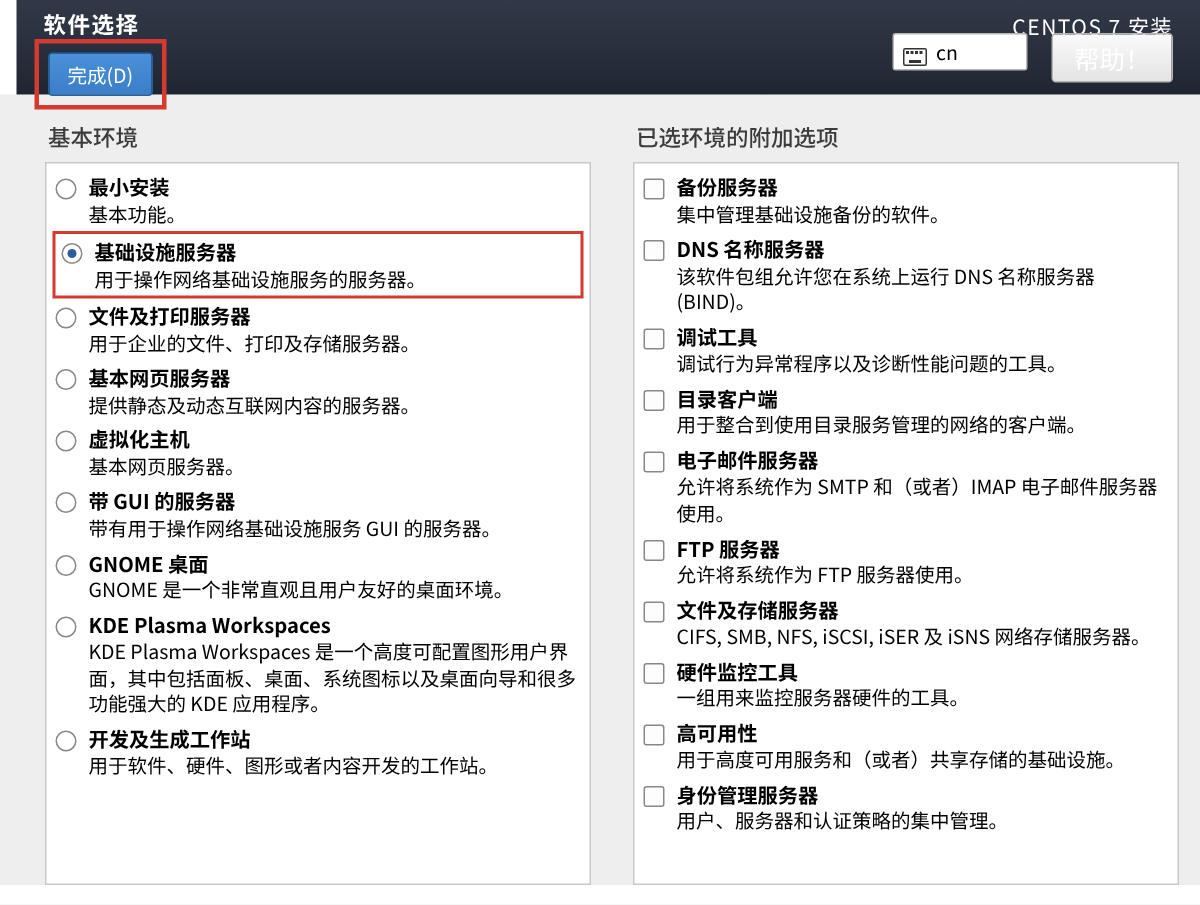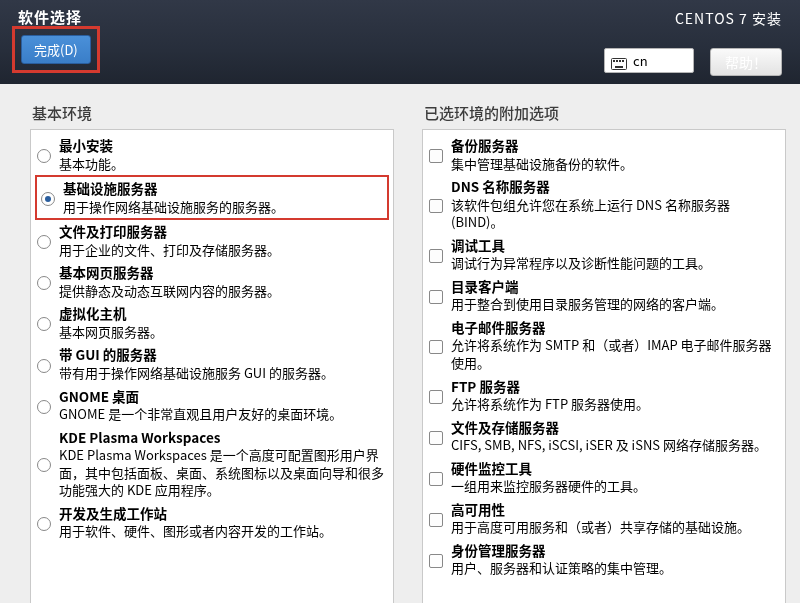--- a/index.html
+++ b/index.html
@@ -1,24 +1,25 @@
 <!DOCTYPE html>
 <html><head>
 <meta charset="utf-8">
 <style>
   * { box-sizing: border-box; margin: 0; padding: 0; }
   html, body { width: 800px; height: 603px; font-family: "Microsoft YaHei", "Noto Sans CJK SC", sans-serif; font-size: 13px; }
   body { background: #fff; overflow: hidden; }
   
   .header {
-    height: 84px;
+    height: 63px;
     background: linear-gradient(to bottom, #313847 0%, #272e3b 60%, #1f2530 100%);
     color: #fff;
     position: relative;
     padding: 6px 18px 0 18px;
+    margin-left: 11px;
   }
   .header-title { font-size: 15px; font-weight: 600; letter-spacing: 1px; }
   .done-wrap {
     position: absolute;
     left: 12px; top: 26px;
     border: 3px solid #d43a2f;
     padding: 6px;
   }
   .done-btn {
     display: inline-block;
@@ -40,21 +41,21 @@
   }
   .kb-box {
     background: #fff; color: #000; border: 1px solid #b5b5b5; border-radius: 2px;
     padding: 2px 30px 2px 6px; display: flex; align-items: center; gap: 6px;
     min-width: 90px; font-size: 13px;
   }
   .kb-icon { width: 16px; height: 12px; display: inline-block; }
   .help-btn {
     background: linear-gradient(to bottom, #fafafa, #e3e3e3);
     border: 1px solid #b5b5b5; border-radius: 3px;
-    padding: 3px 14px; font-size: 14px; cursor: pointer;
+    padding: 3px 14px; font-size: 17px; cursor: pointer;
   }
   
   .content {
     display: flex;
     height: calc(603px - 76px);
     background: #eeeeee;
     padding: 18px 14px 0 14px;
     gap: 0;
   }
   .column {
@@ -68,21 +69,21 @@
     background: #fff;
     border: 1px solid #c9c9c9;
     flex: 1;
     overflow: hidden;
     padding: 4px 2px 0 2px;
   }
   .left-col { margin-right: 12px; }
   
   .item {
     display: flex;
-    align-items: center;
+    align-items: flex-start;
     gap: 8px;
     padding: 3px 6px 3px 4px;
     position: relative;
   }
   .radio {
     width: 14px; height: 14px; border-radius: 50%;
     border: 1px solid #888; background: #fff; flex: 0 0 auto; margin-top: 3px;
     display: flex; align-items: center; justify-content: center;
   }
   .radio.selected::after {

